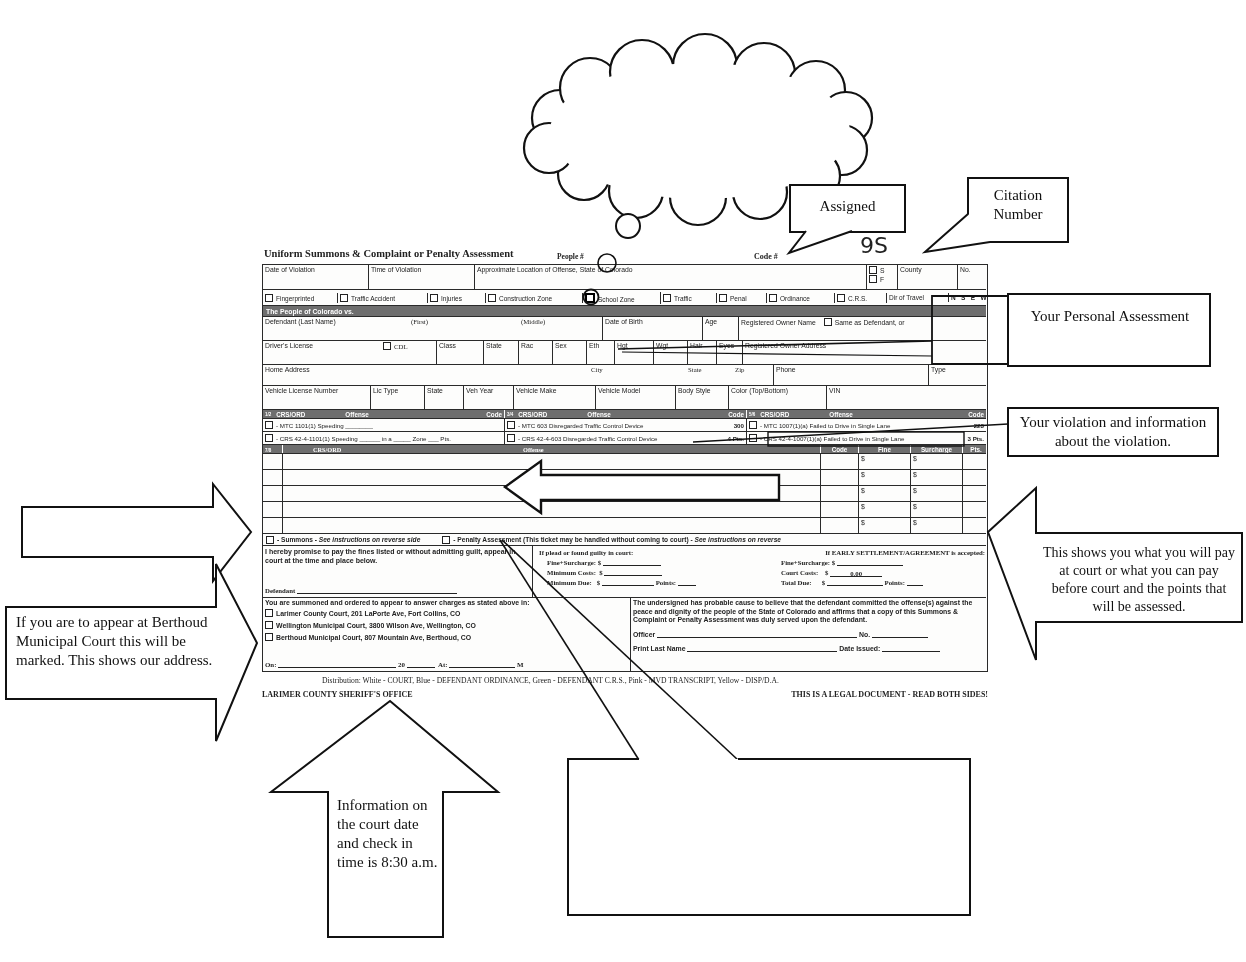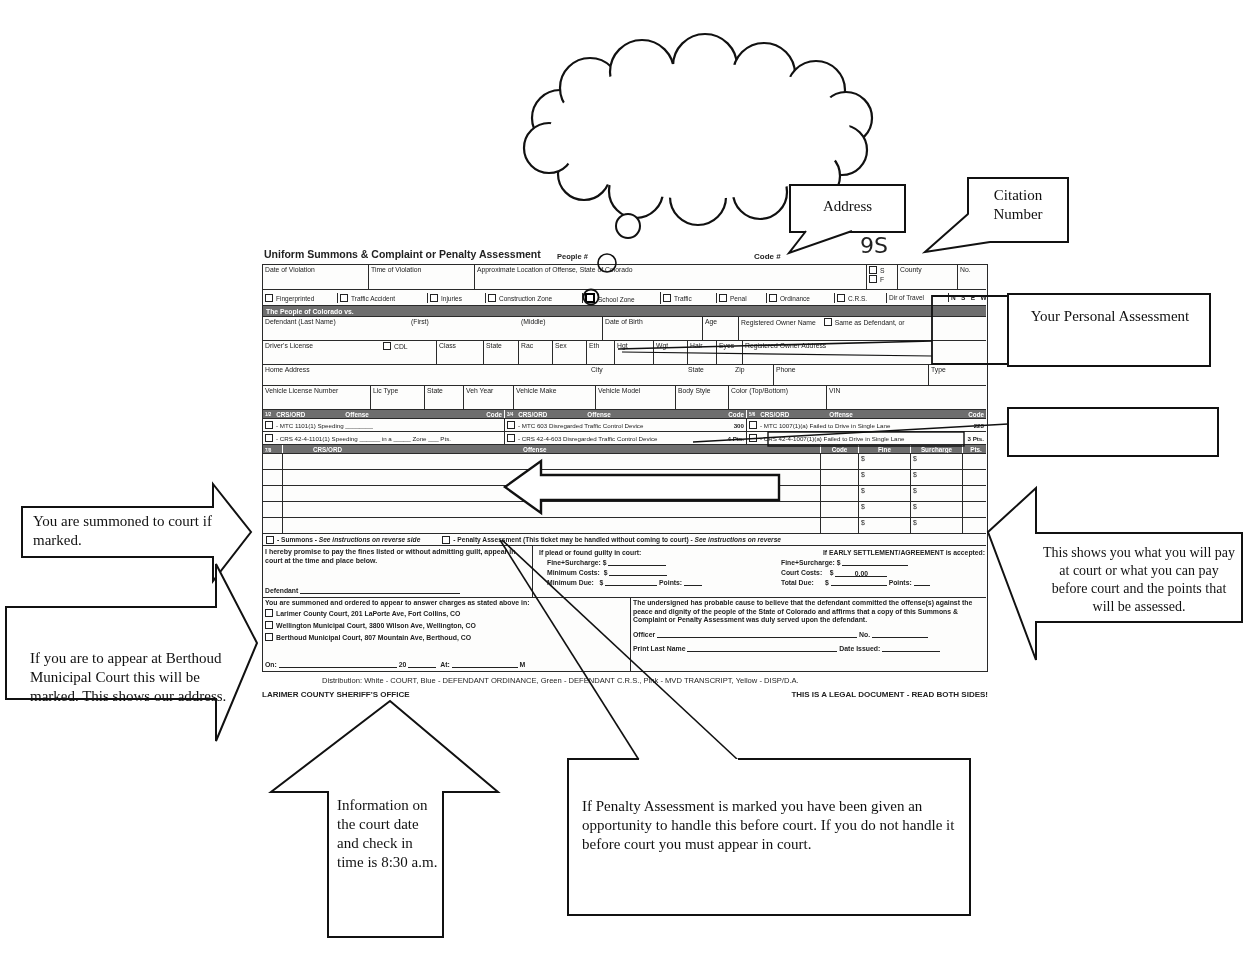--- a/index.html
+++ b/index.html
@@ -1,21 +1,21 @@
 <!DOCTYPE html>
 <html><head>
 <meta charset="utf-8">
 <style>
   html,body{margin:0;padding:0;background:#fff;}
   #page{position:relative;width:1246px;height:962px;background:#fff;overflow:hidden;
         font-family:"Liberation Sans",sans-serif;color:#1b1b1b;}
   
   #form{position:absolute;left:262px;top:245px;width:726px;height:470px;z-index:2;
         font-size:6.8px;color:#222;}
-  .abs{position:absolute;}
+  .abs{position:absolute;font-family:Liberation Serif, serif;}
   .b{font-weight:bold;}
   .it{font-style:italic;}
   #formbox{position:absolute;left:0;top:19px;width:726px;height:408px;border:1.5px solid #2a2a2a;box-sizing:border-box;background:#fdfdfc;}
   .row{position:absolute;left:0;width:723px;border-bottom:1px solid #2a2a2a;box-sizing:border-box;display:flex;}
   .cell{border-right:1px solid #2a2a2a;box-sizing:border-box;padding:1px 2px;overflow:hidden;flex:none;}
   .cell.last{border-right:none;}
   .gray{background:#6e6e6e;color:#fff;font-weight:bold;}
   .cb{display:inline-block;width:6px;height:6px;border:1px solid #222;margin-right:3px;flex:none;vertical-align:-1px;background:#fff;}
   .bl{display:inline-block;border-bottom:1px solid #222;height:7px;vertical-align:-1px;}
   .moneyrow{height:10px;line-height:10px;white-space:nowrap;font-weight:bold;}
@@ -327,25 +327,24 @@
     <polygon points="988,532 1036,488 1036,533 1242,533 1242,622 1036,622 1036,660" fill="#fff" stroke="#111" stroke-width="2"></polygon>
 
     <polygon points="390,701 498,792 443,792 443,937 328,937 328,792 271,792" fill="#fff" stroke="#111" stroke-width="2"></polygon>
 
     <line x1="500" y1="540" x2="639" y2="760" stroke="#111" stroke-width="1.6"></line>
     <line x1="502" y1="540" x2="738" y2="760" stroke="#111" stroke-width="1.6"></line>
     <rect x="568" y="759" width="402" height="156" fill="#fff" stroke="none"></rect>
     <path d="M639,759 L568,759 L568,915 L970,915 L970,759 L738,759" fill="none" stroke="#111" stroke-width="2"></path>
   </svg>
 
-  <div class="callout-text ctr" style="left:790px;top:197px;width:115px;">Address</div>
+  <div class="callout-text ctr" style="left:790px;top:197px;width:115px;">Assigned</div>
   <div class="callout-text ctr" style="left:968px;top:186px;width:100px;">
     <div>Citation</div>
     <div>Number</div>
   </div>
   <div class="callout-text ctr" style="left:1012px;top:307px;width:196px;">Your Personal Assessment</div>
-  <div class="callout-text" style="left:33px;top:512px;width:186px;">You are summoned to court if marked.</div>
-  <div class="callout-text" style="left:30px;top:613px;width:200px;margin-top:36px;">If you are to appear at Berthoud Municipal Court this will be marked.  This shows our address.</div>
+  <div class="callout-text ctr" style="left:1012px;top:413px;width:202px;">Your violation and information about the violation.</div>
+  <div class="callout-text" style="left:16px;top:613px;width:200px;">If you are to appear at Berthoud Municipal Court this will be marked.  This shows our address.</div>
   <div class="callout-text ctr" style="left:1040px;top:544px;width:198px;font-size:14px;line-height:18px;">This shows you what you will pay at court or what you can pay before court and the points that will be assessed.</div>
   <div class="callout-text" style="left:337px;top:796px;width:102px;">Information on the court date and check in time is 8:30 a.m.</div>
-  <div class="callout-text" style="left:582px;top:797px;width:378px;">If Penalty Assessment is marked you have been given an opportunity to handle this before court.  If you do not handle it before court you must appear in court.</div>
 
 </div>
 
 </body></html>

